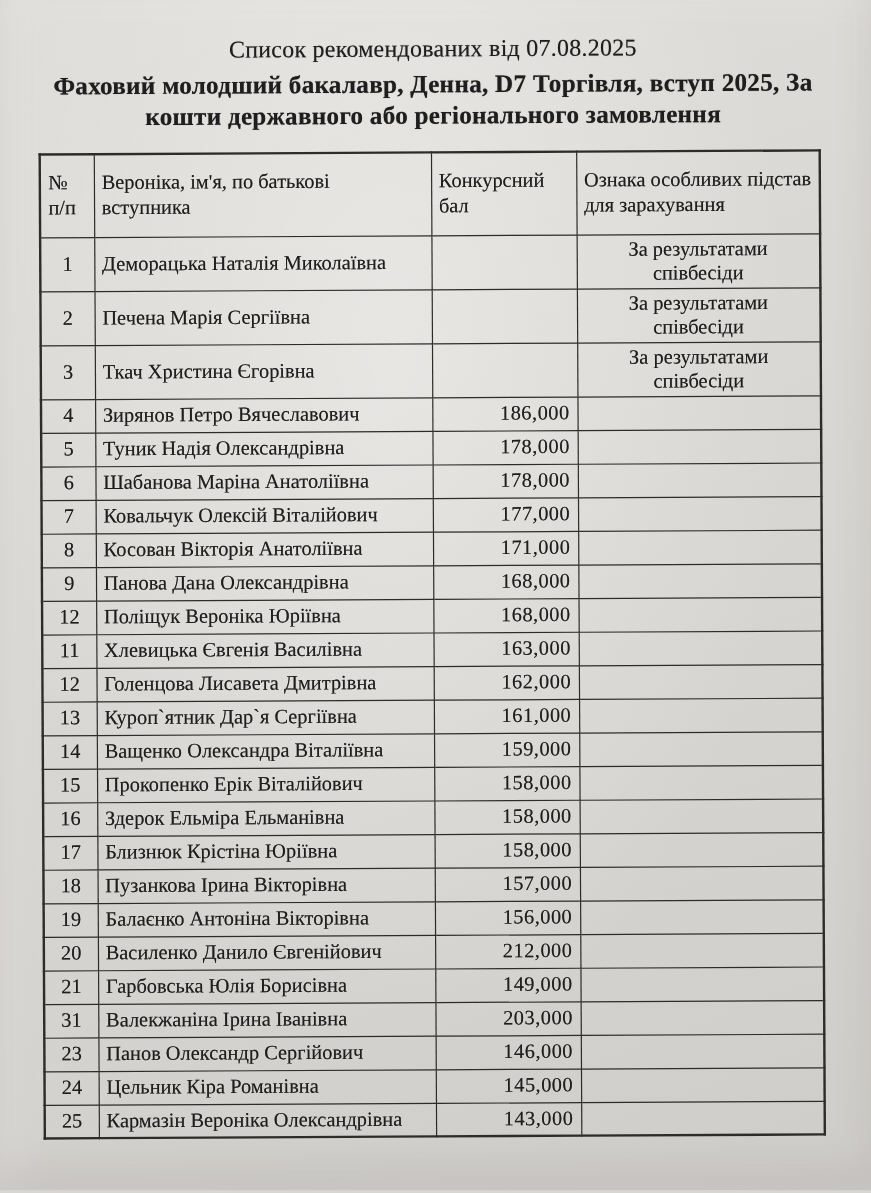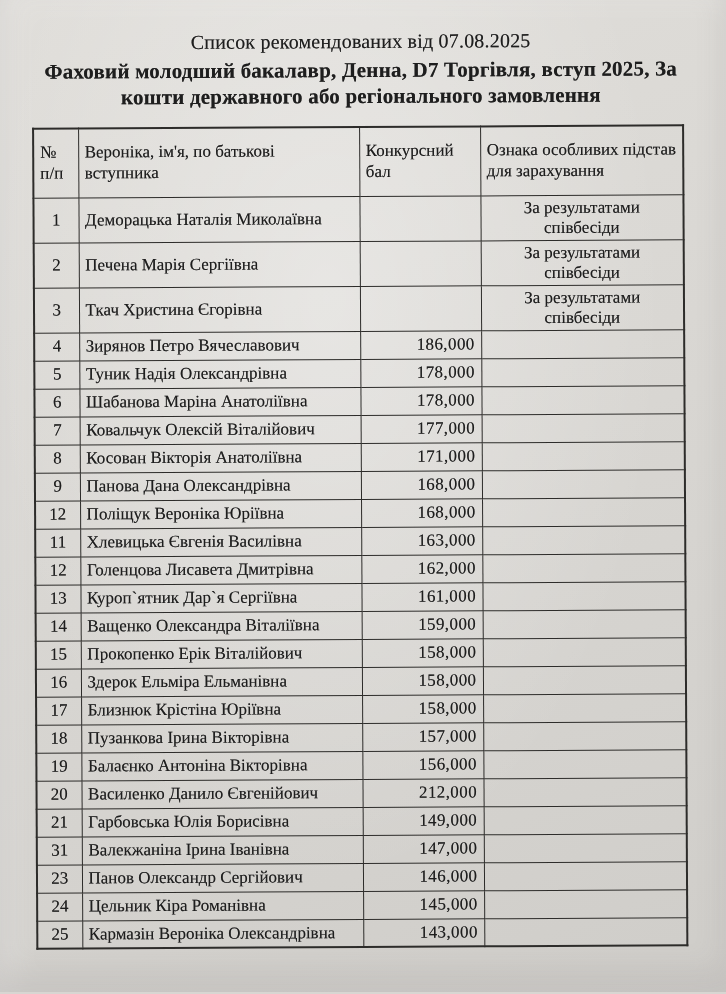--- a/index.html
+++ b/index.html
@@ -232,21 +232,21 @@
       </tr>
           <tr>
         <td class="col-num">21</td>
         <td class="col-name">Гарбовська Юлія Борисівна</td>
         <td class="col-score">149,000</td>
         <td class="col-special"></td>
       </tr>
           <tr>
         <td class="col-num">31</td>
         <td class="col-name">Валекжаніна Ірина Іванівна</td>
-        <td class="col-score">147,000</td>
+        <td class="col-score">203,000</td>
         <td class="col-special"></td>
       </tr>
           <tr>
         <td class="col-num">23</td>
         <td class="col-name">Панов Олександр Сергійович</td>
         <td class="col-score">146,000</td>
         <td class="col-special"></td>
       </tr>
           <tr>
         <td class="col-num">24</td>

